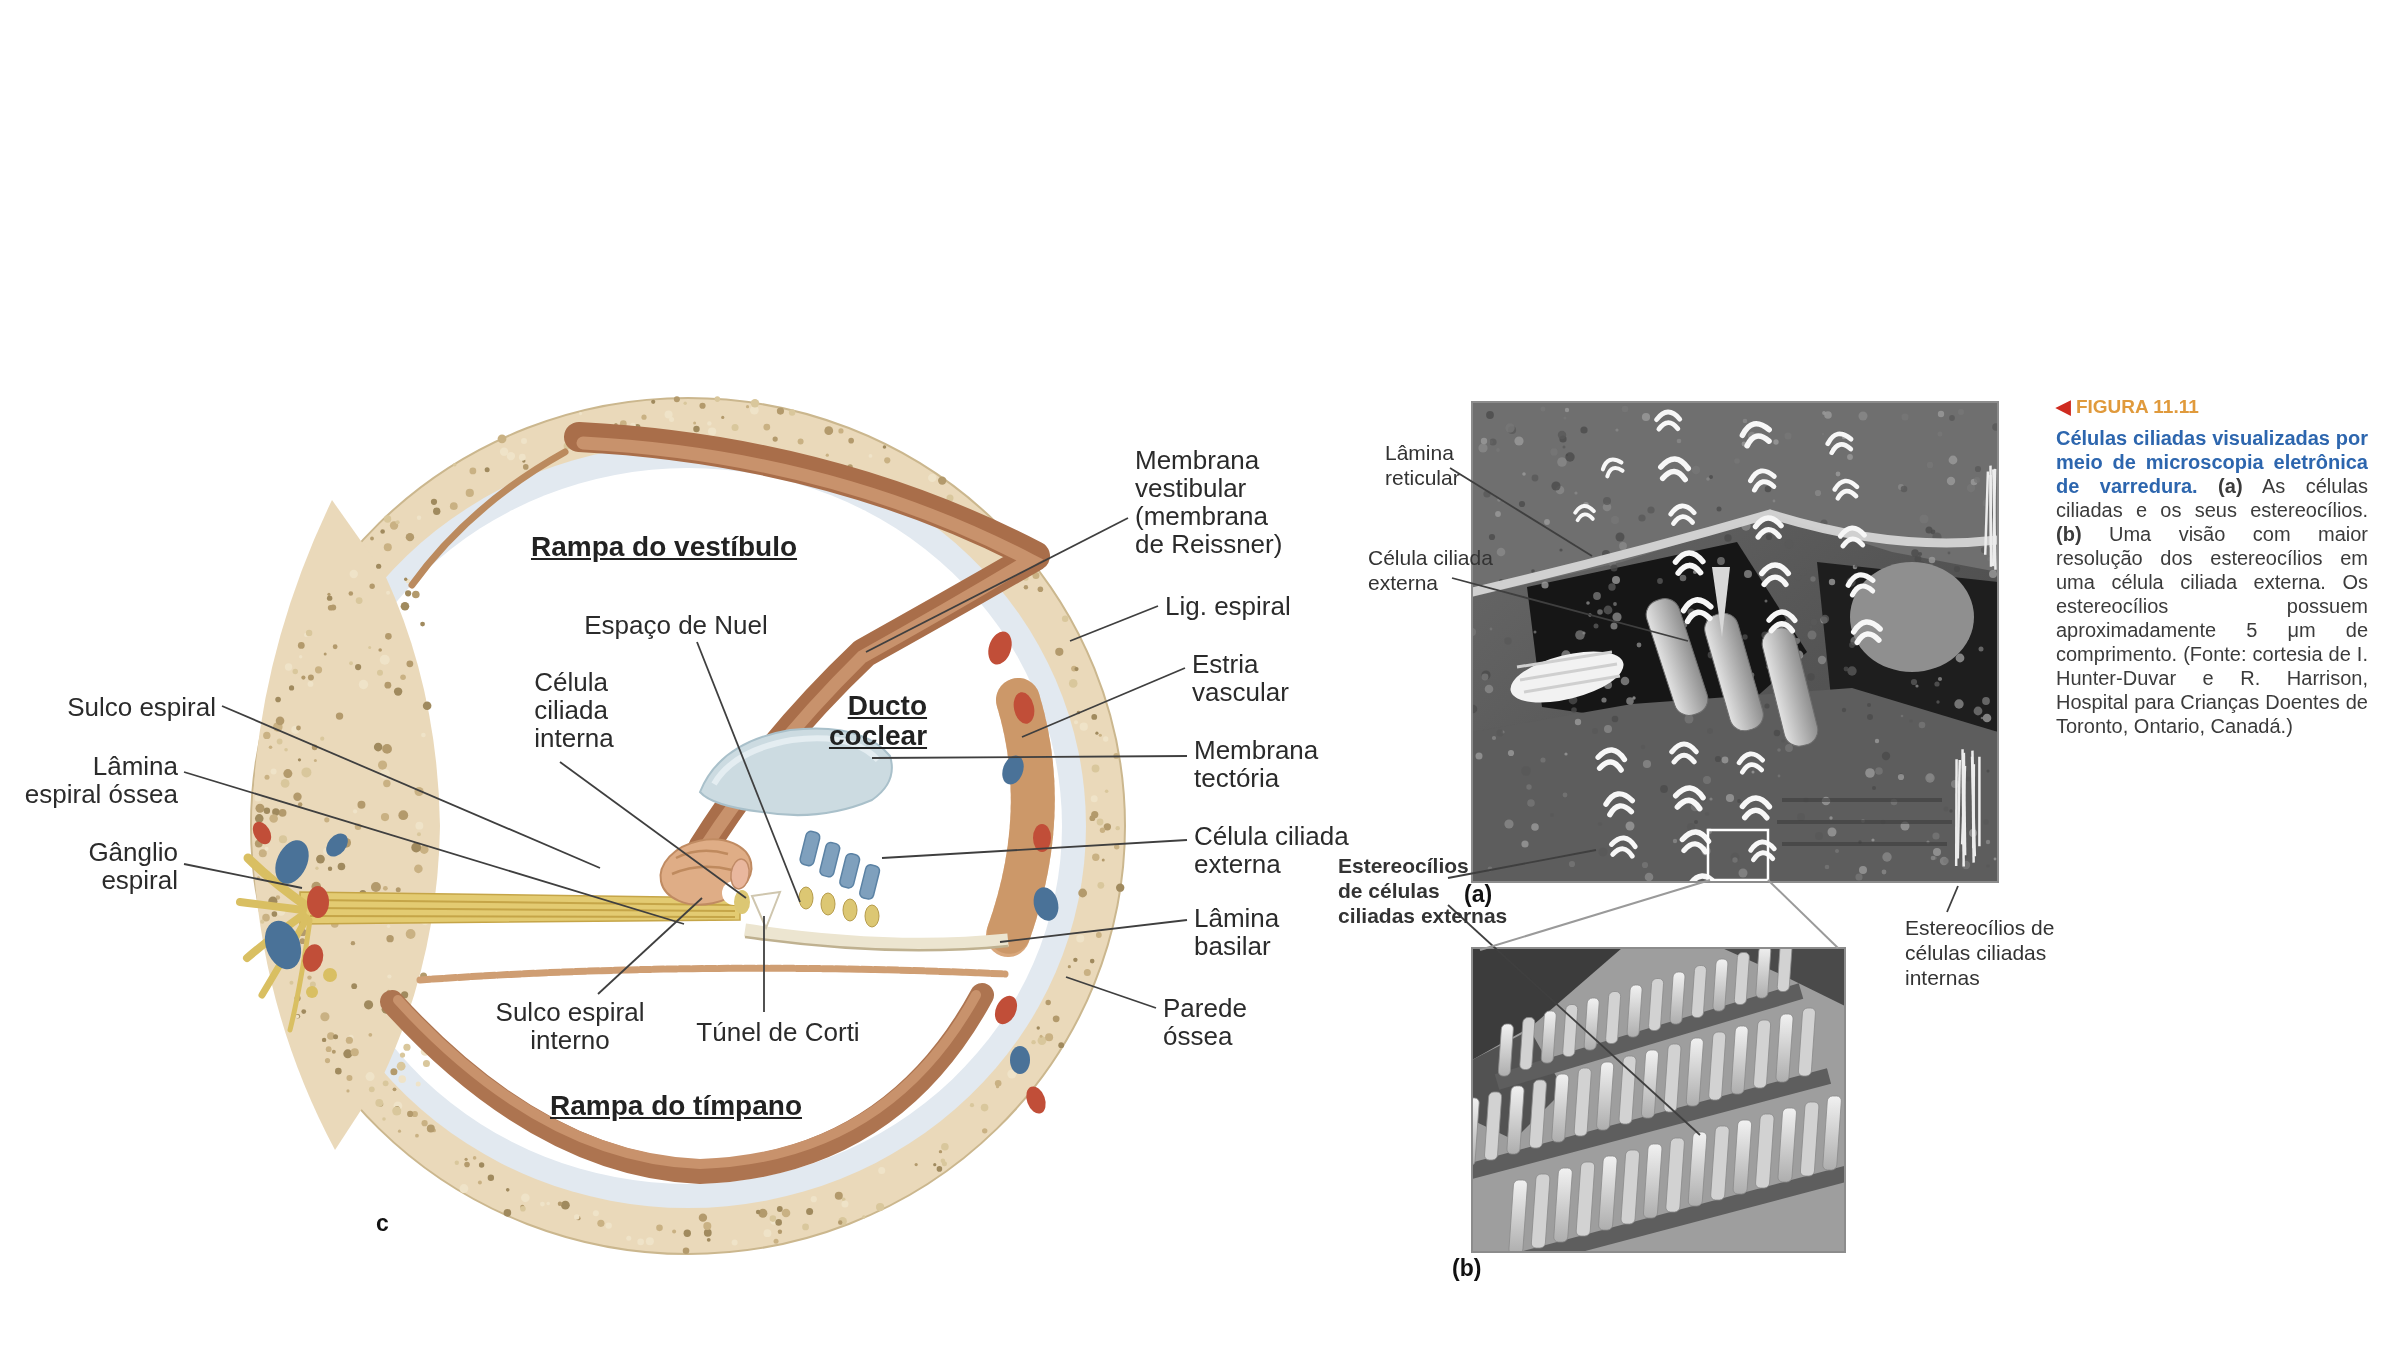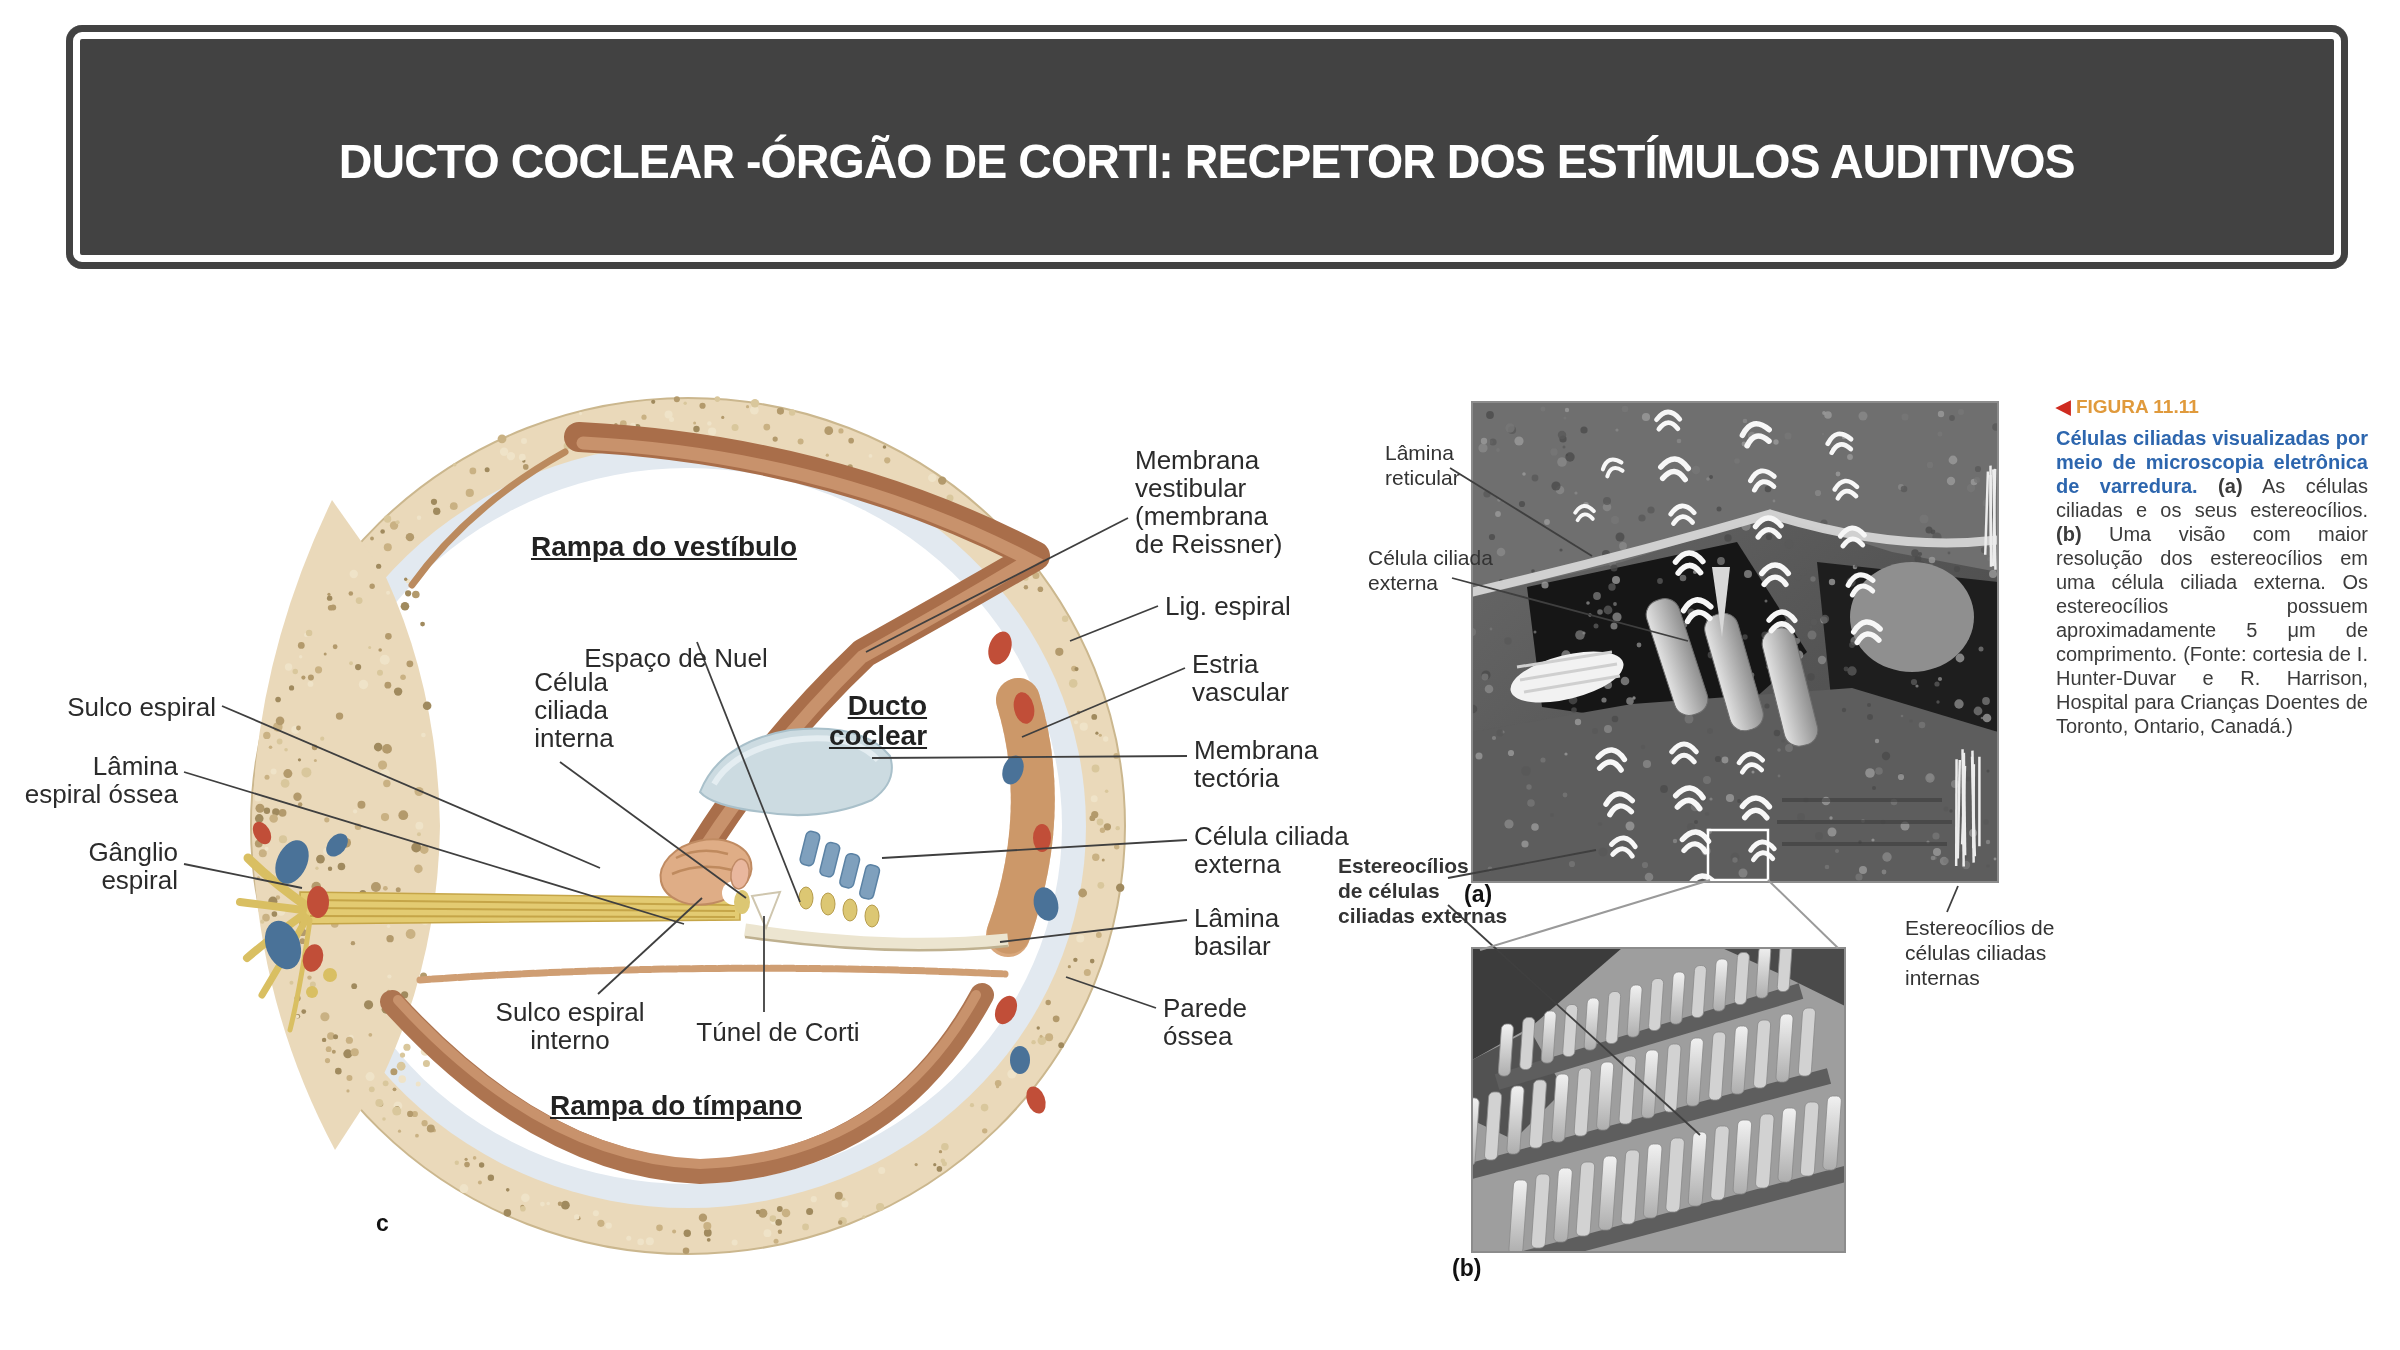--- a/index.html
+++ b/index.html
@@ -21,23 +21,20 @@
   .caption .figlabel{color:#e09a3c;}
   .caption .body{margin-top:6px;font-size:20px;line-height:24px;color:#3b3b3b;text-align:justify;}
   .caption .blue{color:#2d66ae;font-weight:700;}
   .caption .b{font-weight:700;}
 </style>
 </head>
 <body>
 
 <div id="stage">
 
-  <div class="banner">
-    <h1>DUCTO COCLEAR -ÓRGÃO DE CORTI: RECPETOR DOS ESTÍMULOS AUDITIVOS</h1>
-  </div>
 
   <svg id="art" width="2400" height="1350" viewBox="0 0 2400 1350">
     <defs>
       <linearGradient id="semgrad" x1="0" y1="0" x2="1" y2="1">
         <stop offset="0" stop-color="#6b6b6b"></stop>
           <stop offset="1" stop-color="#454545"></stop>
       </linearGradient>
       <linearGradient id="cylgrad" x1="0" y1="0" x2="1" y2="0">
         <stop offset="0" stop-color="#e2e2e2"></stop>
           <stop offset="1" stop-color="#8e8e8e"></stop>
@@ -1014,21 +1011,21 @@
     </div>
     <div class="body" id="caption-body"><span class="blue">Células ciliadas visualizadas por meio de microscopia eletrônica de varredura. </span><span class="b">(a)</span><span> As células ciliadas e os seus estereocílios. </span><span class="b">(b)</span><span> Uma visão com maior resolução dos estereocílios em uma célula ciliada externa. Os estereocílios possuem aproximadamente 5 μm de comprimento. (Fonte: cortesia de I. Hunter-Duvar e R. Harrison, Hospital para Crianças Doentes de Toronto, Ontario, Canadá.)</span></div>
   </div>
 
 <div class="lbl" style="top: 693px; right: 2184px; text-align: right;">Sulco espiral</div>
     <div class="lbl" style="top: 752px; right: 2222px; text-align: right;">Lâmina
 espiral óssea</div>
     <div class="lbl" style="top: 838px; right: 2222px; text-align: right;">Gânglio
 espiral</div>
     <div class="lbl bold" style="top: 532px; left: 664px; transform: translateX(-50%); text-align: center;">Rampa do vestíbulo</div>
-    <div class="lbl" style="top: 611px; left: 676px; transform: translateX(-50%); text-align: center; margin-top: 33px;">Espaço de Nuel</div>
+    <div class="lbl" style="top: 611px; left: 676px; transform: translateX(-50%); text-align: center;">Espaço de Nuel</div>
     <div class="lbl" style="top: 668px; left: 527px; transform: translateX(-50%); text-align: left; margin-left: 47px;">Célula
 ciliada
 interna</div>
     <div class="lbl bold" style="top: 691px; left: 878px; transform: translateX(-50%); text-align: right;">Ducto
 coclear</div>
     <div class="lbl" style="top: 998px; left: 570px; transform: translateX(-50%); text-align: center;">Sulco espiral
 interno</div>
     <div class="lbl" style="top: 1018px; left: 778px; transform: translateX(-50%); text-align: center;">Túnel de Corti</div>
     <div class="lbl bold" style="top: 1091px; left: 676px; transform: translateX(-50%); text-align: center;">Rampa do tímpano</div>
     <div class="lbl" style="top: 446px; left: 1135px;">Membrana

